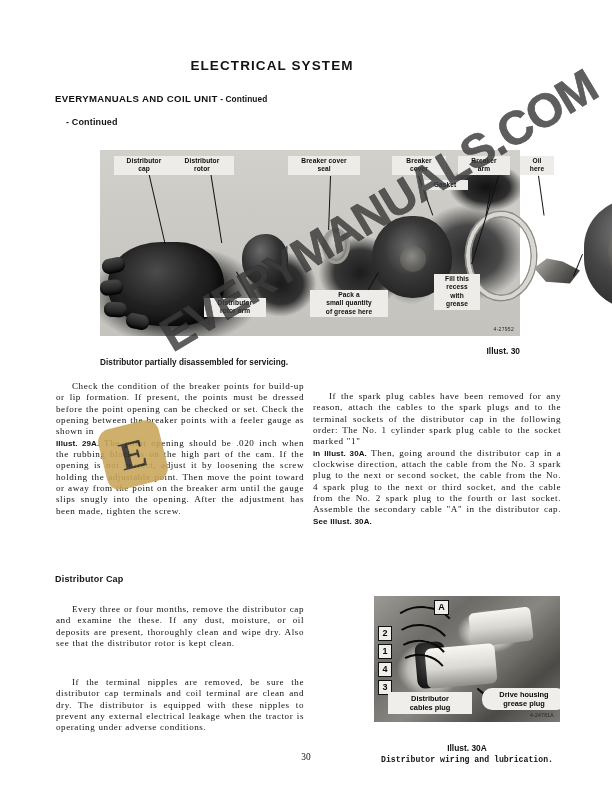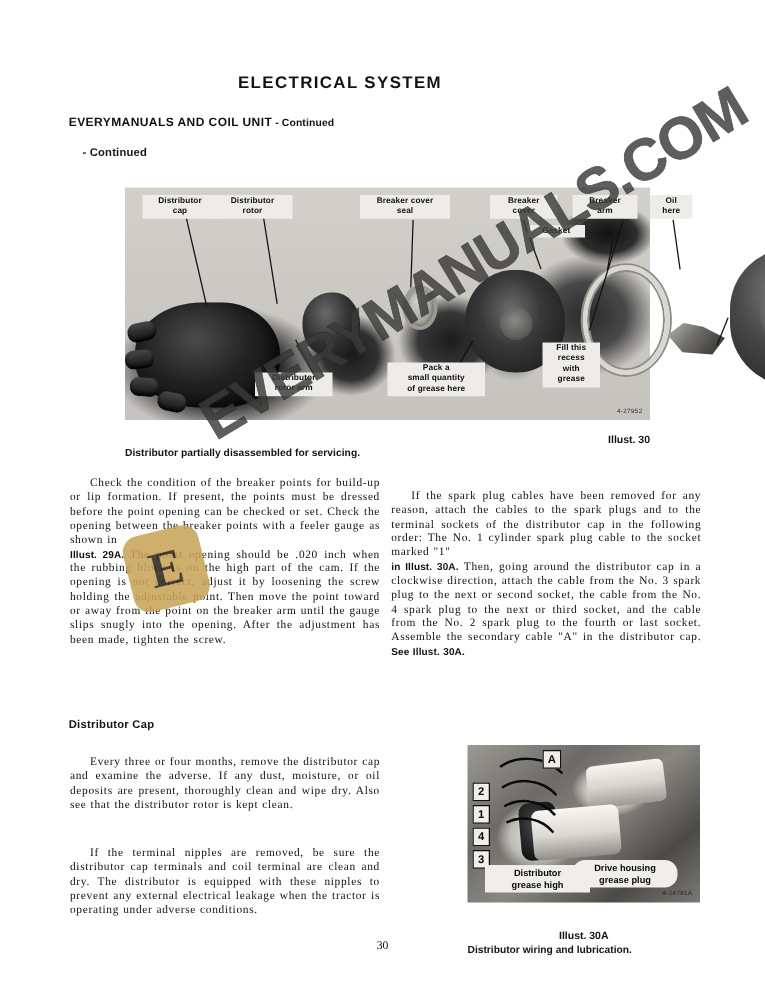--- a/index.html
+++ b/index.html
@@ -294,22 +294,22 @@
   #illust30a-number {
     margin-top: 21px;
     text-align: center;
     font-family: "Liberation Sans", sans-serif;
     font-weight: bold;
     font-size: 8.4px;
     color: #131313;
   }
   #illust30a-caption {
     margin-top: 2px;
-    text-align: left;
-    font-family: Liberation Sans, sans-serif;
+    text-align: center;
+    font-family: Liberation Mono, monospace;
     font-weight: bold;
     font-size: 8.2px;
     color: #131313;
   }
 
   
   #page-number {
     position: absolute;
     left: 0; top: 752px;
     width: 612px;
@@ -441,21 +441,21 @@
   <span class="indent">Check the condition of the breaker points for build-up or lip formation. If present, the points must be dressed before the point opening can be checked or set. Check the opening between the breaker points with a feeler gauge as shown in </span><span class="sans-bold">Illust. 29A.</span><span> The point opening should be .020 inch when the rubbing block is on the high part of the cam. If the opening is not correct, adjust it by loosening the screw holding the adjustable point. Then move the point toward or away from the point on the breaker arm until the gauge slips snugly into the opening. After the adjustment has been made, tighten the screw.</span>
 </div>
 
 <div class="body-col" id="col-right-top">
   <span class="indent">If the spark plug cables have been removed for any reason, attach the cables to the spark plugs and to the terminal sockets of the distributor cap in the following order: The No. 1 cylinder spark plug cable to the socket marked "1" </span><span class="sans-bold">in Illust. 30A.</span><span> Then, going around the distributor cap in a clockwise direction, attach the cable from the No. 3 spark plug to the next or second socket, the cable from the No. 4 spark plug to the next or third socket, and the cable from the No. 2 spark plug to the fourth or last socket. Assemble the secondary cable "A" in the distributor cap. </span><span class="sans-bold">See Illust. 30A.</span>
 </div>
 
 <div id="distributor-cap-heading">Distributor Cap</div>
 
 <div class="body-col" id="col-left-bottom-1">
-  <span class="indent">Every three or four months, remove the distributor cap and examine the adverse. If any dust, moisture, or oil deposits are present, thoroughly clean and wipe dry. Also see that the distributor rotor is kept clean.</span>
+  <span class="indent">Every three or four months, remove the distributor cap and examine the these. If any dust, moisture, or oil deposits are present, thoroughly clean and wipe dry. Also see that the distributor rotor is kept clean.</span>
 </div>
 
 <div class="body-col" id="col-left-bottom-2">
   <span class="indent">If the terminal nipples are removed, be sure the distributor cap terminals and coil terminal are clean and dry. The distributor is equipped with these nipples to prevent any external electrical leakage when the tractor is operating under adverse conditions.</span>
 </div>
 
 <div id="illust30a-figure">
   <div id="illust30a-photo">
     <div id="drive-barrel"></div>
     <div id="dist-cap-dark"></div>
@@ -468,22 +468,22 @@
     <div class="wire" style="left:96px; top:52px;  width:60px; height:48px; transform:rotate(186deg);"></div>
 
     <div class="num-marker" style="left:4px;  top:30px;">2</div>
     <div class="num-marker" style="left:4px;  top:48px;">1</div>
     <div class="num-marker" style="left:4px;  top:66px;">4</div>
     <div class="num-marker" style="left:4px;  top:84px;">3</div>
 
     <div id="marker-a">A</div>
 
     <div class="callout-30a" style="left:14px; top:96px; width:78px;">Distributor
-grease high</div>
-    <div class="callout-30a" style="left:84px; top:92px; width:78px;border-radius:10px;">Drive housing
+cables plug</div>
+    <div class="callout-30a" style="left:108px; top:92px; width:78px;border-radius:10px;">Drive housing
 grease plug</div>
 
     <div class="photo-code">4-24781A</div>
   </div>
 
   <div id="illust30a-number">Illust. 30A</div>
   <div id="illust30a-caption">Distributor wiring and lubrication.</div>
 </div>
 
 <div id="page-number">30</div>

